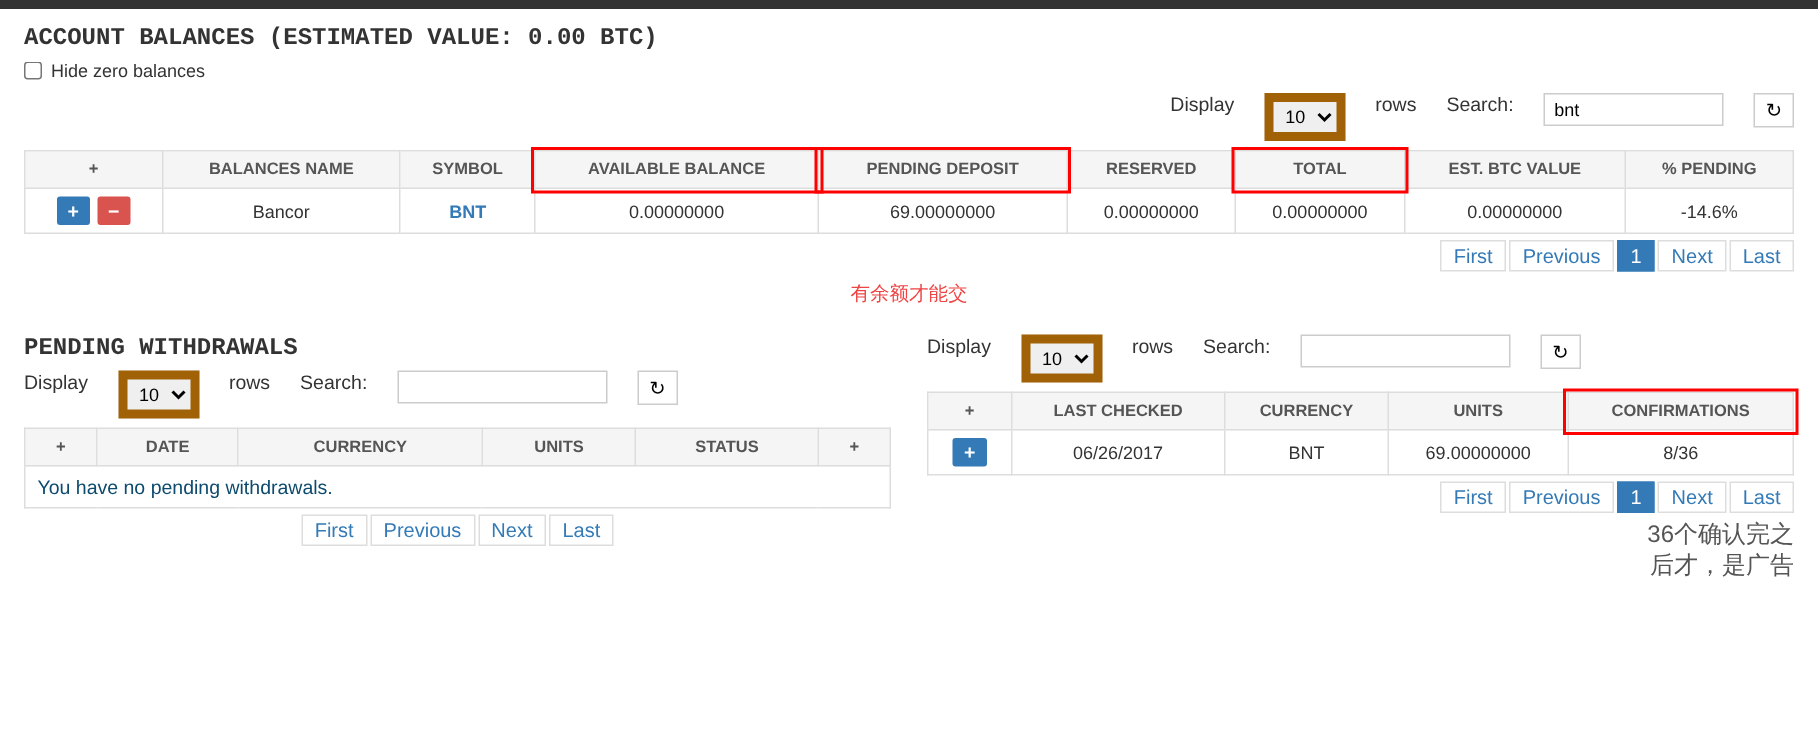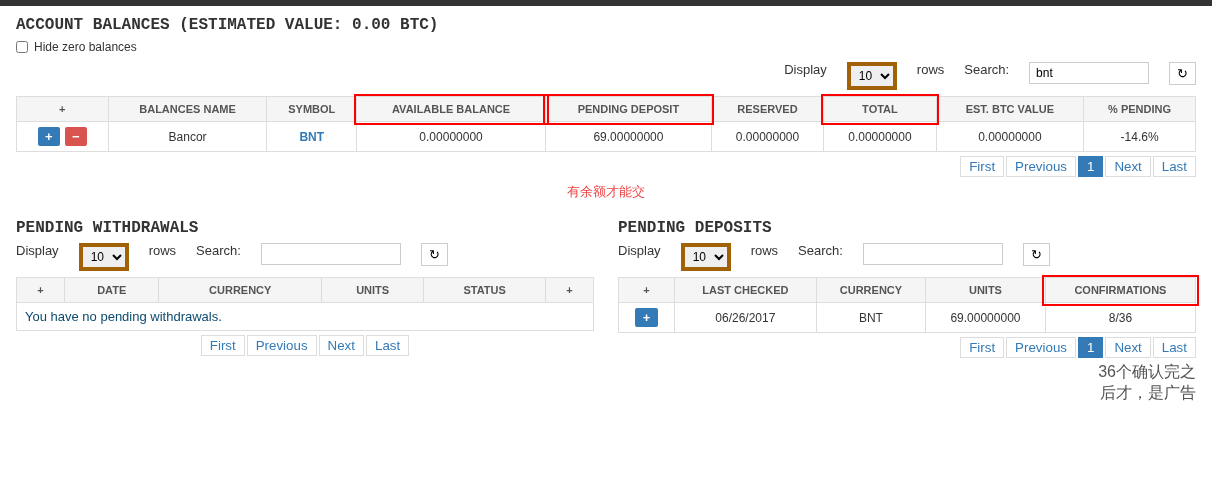--- a/index.html
+++ b/index.html
@@ -7,21 +7,21 @@
 
     .top-bar { height: 6px; background: #333; margin: -10px -16px 10px -16px; }
 
     h2 { font-size: 16px; font-weight: bold; margin-bottom: 6px; font-family: Liberation Mono, monospace; }
 
     .checkbox-row { display: flex; align-items: center; gap: 6px; margin-bottom: 8px; font-size: 12px; }
     .checkbox-row input { width: 12px; height: 12px; }
 
     .controls-row { display: flex; align-items: flex-start; justify-content: flex-end; gap: 20px; margin-bottom: 6px; font-size: 13px; }
     .controls-row label { font-size: 13px; }
-    .controls-row select { font-size: 12px; padding: 2px 4px; border: 4px solid #a16207; }
+    .controls-row select { font-size: 12px; padding: 2px 4px; border: 6px solid #a16207; }
     .controls-row input[type="text"] { border: 1px solid #ccc; padding: 3px 6px; font-size: 12px; width: 120px; }
     .refresh-btn { background: none; border: 1px solid #ccc; padding: 3px 7px; cursor: pointer; font-size: 13px; }
 
     table { width: 100%; border-collapse: collapse; font-size: 12px; }
     thead tr { background: #f5f5f5; }
     th { border: 1px solid #ddd; padding: 6px 8px; text-align: center; font-size: 11px; font-weight: bold; color: #555; }
     td { border: 1px solid #ddd; padding: 5px 8px; text-align: center; }
     td.left { text-align: center; }
 
     .plus-btn { background: #337ab7; color: #fff; border: none; padding: 2px 7px; cursor: pointer; font-weight: bold; font-size: 13px; border-radius: 2px; margin-right: 2px; }
@@ -154,21 +154,20 @@
 
     <div class="pagination-left">
       <button>First</button>
       <button>Previous</button>
       <button>Next</button>
       <button>Last</button>
     </div>
   </div>
 
   <div class="col-right">
-    <h2>PENDING DEPOSITS</h2>
 
     <div class="controls-row" style="justify-content: flex-start; margin-bottom: 6px;">
       <label>Display</label>
       <select>
         <option>10</option>
         <option>25</option>
       </select>
       <label>rows</label>
       <label>Search:</label>
       <input type="text" style="width: 140px;">

